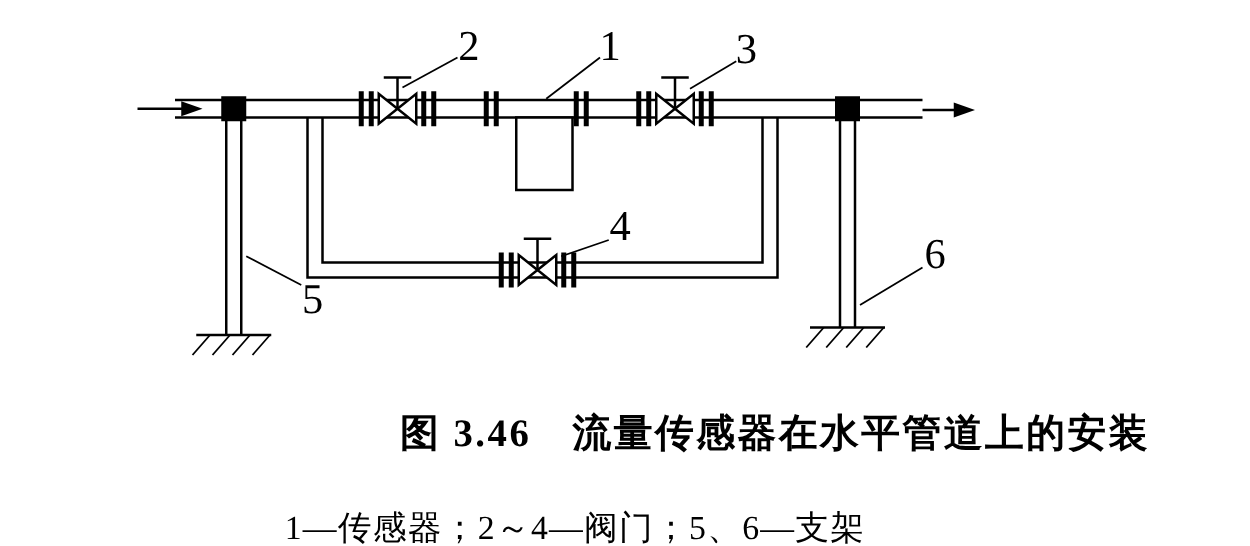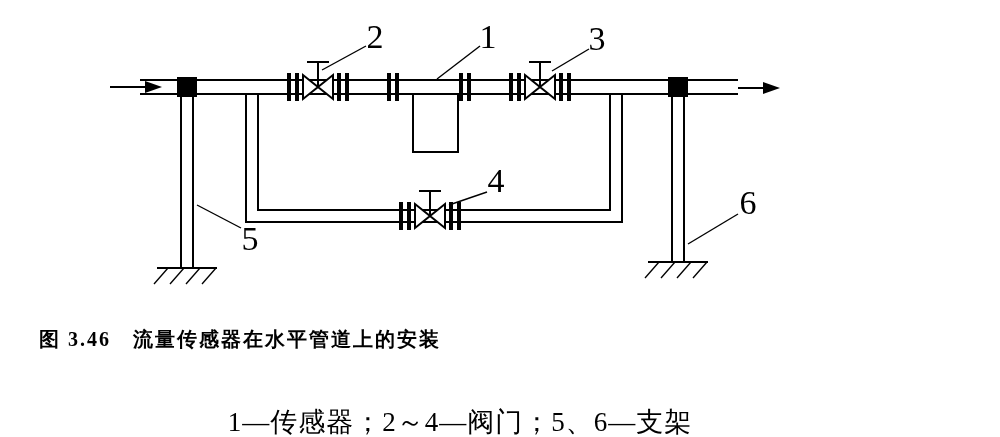--- a/index.html
+++ b/index.html
@@ -15,27 +15,26 @@
   .st   { stroke: #000; stroke-width: 2; fill: none; }
   .thin { stroke: #000; stroke-width: 1.4; fill: none; }
   .fb   { fill: #000; stroke: none; }
   .fw   { fill: #fff; stroke: #000; stroke-width: 2; }
   .lbl  { font-family: "Liberation Serif", serif; font-size: 34px; fill: #000; }
   .caption {
     position: absolute;
     top: 326px;
     left: 0;
     width: 920px;
-    text-align: left;
-    font-size: 20px;
+    text-align: right;
+    font-size: 31px;
     font-weight: bold;
     color: #000;
     letter-spacing: 2px;
     white-space: pre;
-    margin-left: 39px;
   }
   .legend {
     position: absolute;
     top: 372px;
     left: 0;
     width: 920px;
     text-align: center;
     font-size: 27px;
     font-weight: normal;
     color: #000;

